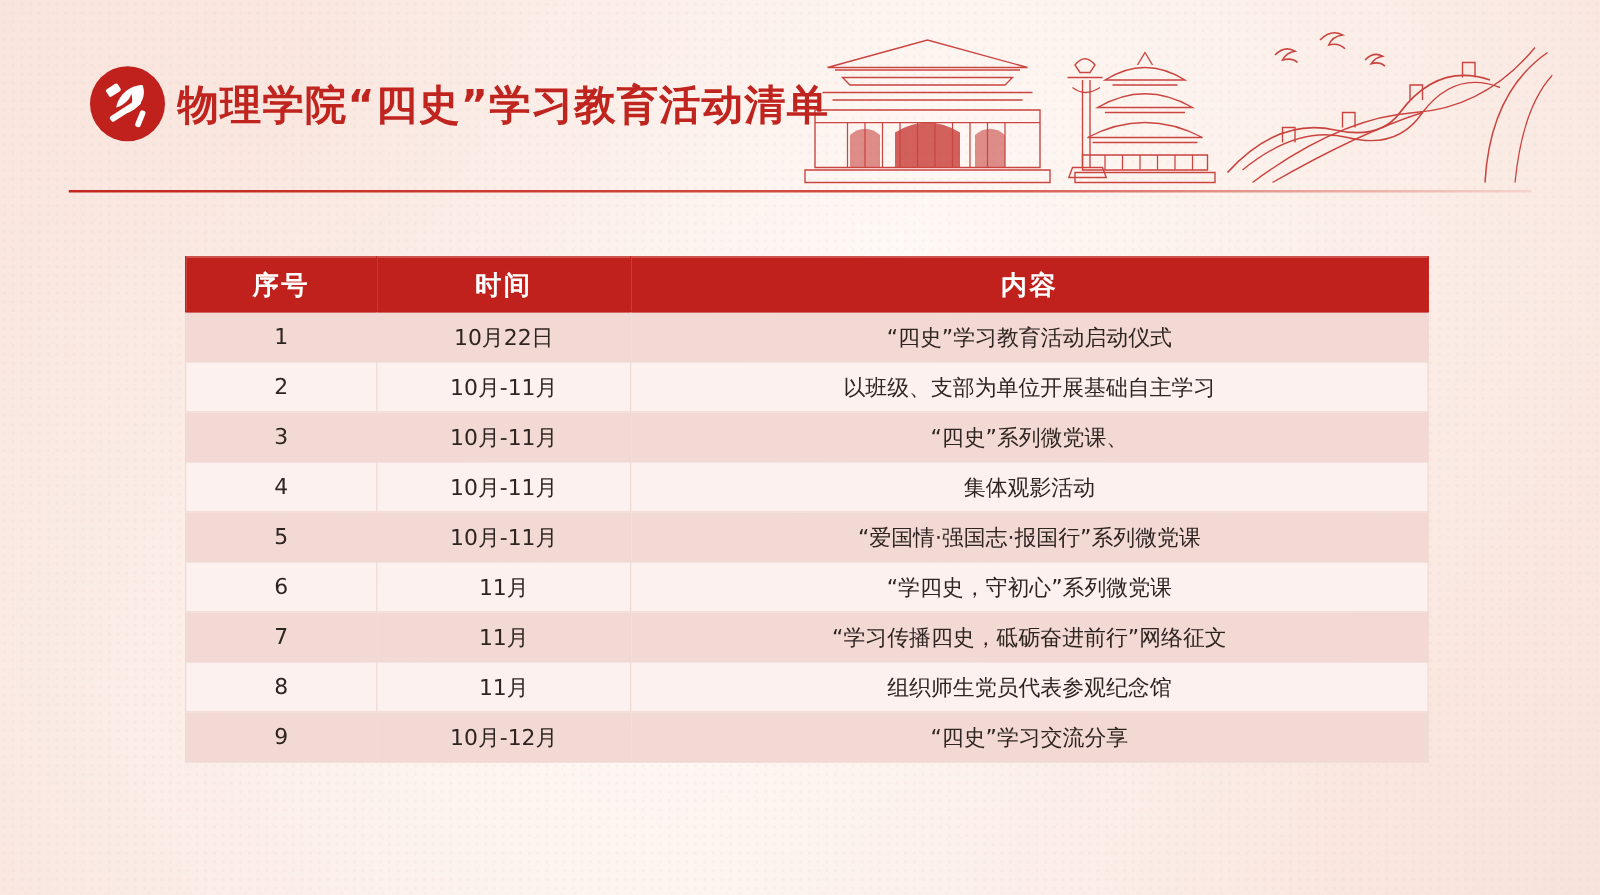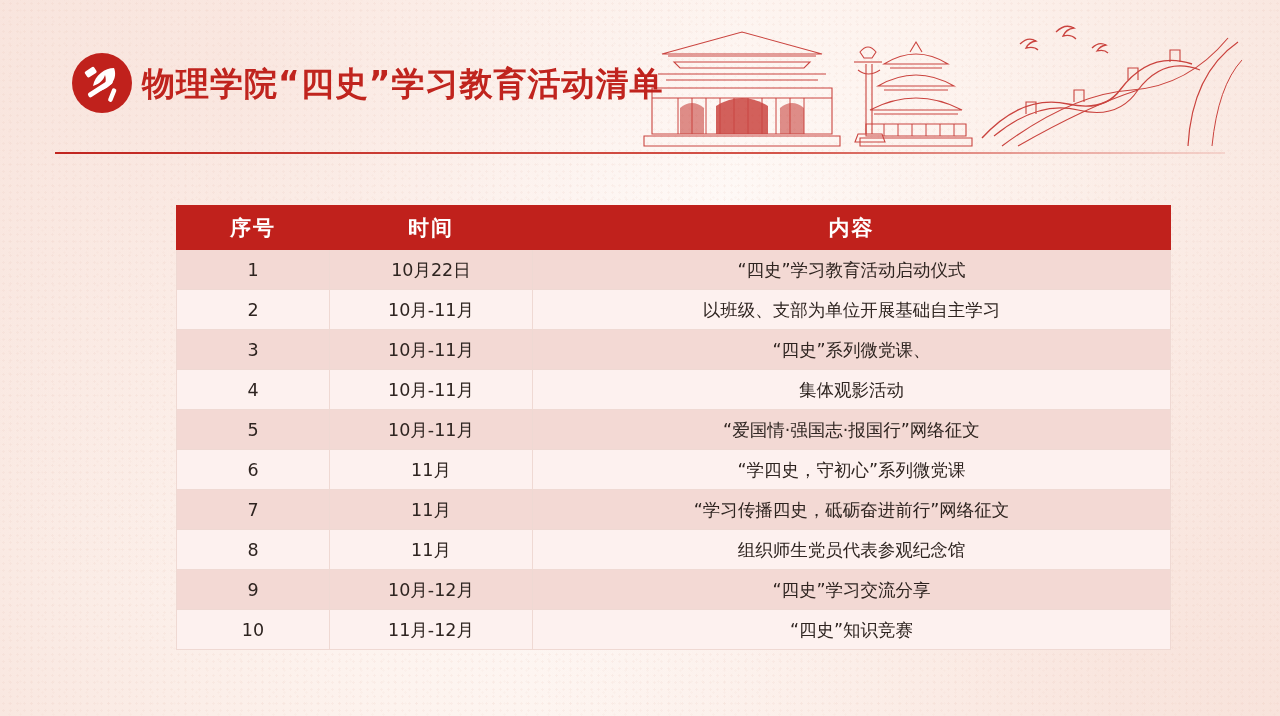--- a/index.html
+++ b/index.html
@@ -85,21 +85,20 @@
   .table-wrap {
     position: absolute;
     left: 148px;
     top: 205px;
     width: 985px;
   }
   table.listing {
     border-collapse: collapse;
     width: 985px;
     table-layout: fixed;
-    margin-left: 28px;
   }
   table.listing th {
     background: #c0211c;
     color: #ffffff;
     font-size: 21px;
     font-weight: 700;
     height: 41px;
     letter-spacing: 2px;
     border: 1px solid #c0211c;
     font-family: "DejaVu Sans", "Liberation Sans", sans-serif;
@@ -228,43 +227,38 @@
           <td>“四史”系列微党课、</td>
         </tr>
         <tr class="even">
           <td class="cell-no">4</td>
           <td>10月-11月</td>
           <td>集体观影活动</td>
         </tr>
         <tr class="odd">
           <td class="cell-no">5</td>
           <td>10月-11月</td>
-          <td>“爱国情·强国志·报国行”网络征文</td>
+          <td>“爱国情·强国志·报国行”系列微党课</td>
         </tr>
         <tr class="even">
           <td class="cell-no">6</td>
           <td>11月</td>
           <td>“学四史，守初心”系列微党课</td>
         </tr>
         <tr class="odd">
           <td class="cell-no">7</td>
           <td>11月</td>
           <td>“学习传播四史，砥砺奋进前行”网络征文</td>
         </tr>
         <tr class="even">
           <td class="cell-no">8</td>
           <td>11月</td>
           <td>组织师生党员代表参观纪念馆</td>
         </tr>
         <tr class="odd">
           <td class="cell-no">9</td>
           <td>10月-12月</td>
           <td>“四史”学习交流分享</td>
-        </tr>
-        <tr class="even">
-          <td class="cell-no">10</td>
-          <td>11月-12月</td>
-          <td>“四史”知识竞赛</td>
         </tr>
       </tbody>
     </table>
   </div>
 </div>
 
 </body></html>

